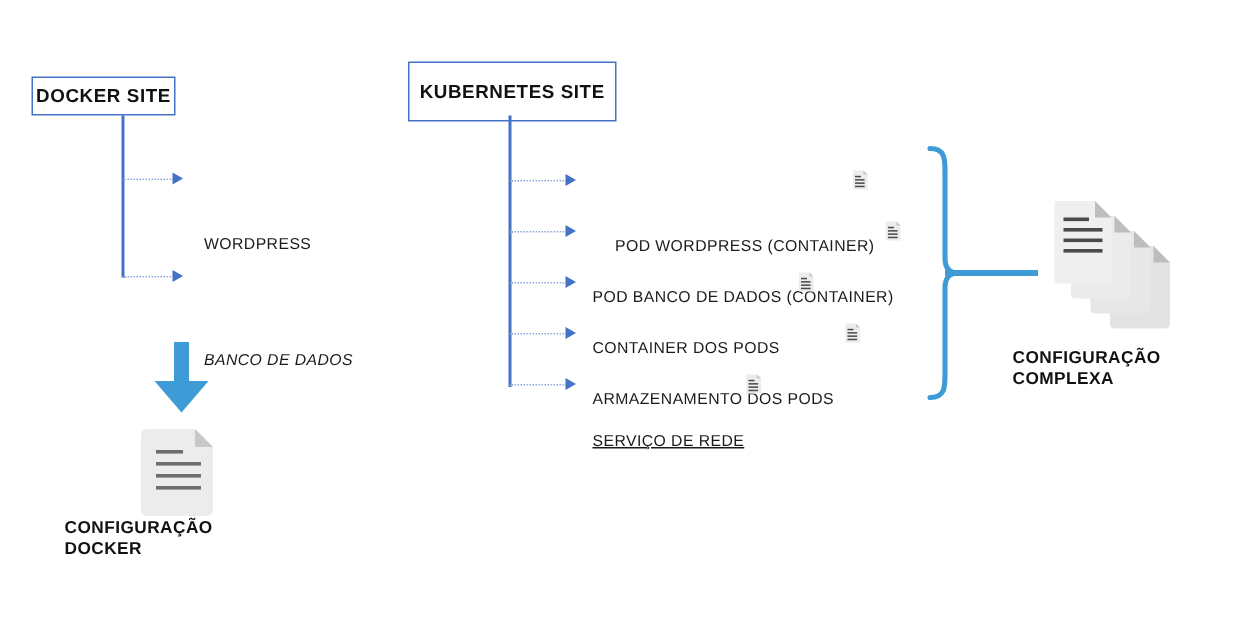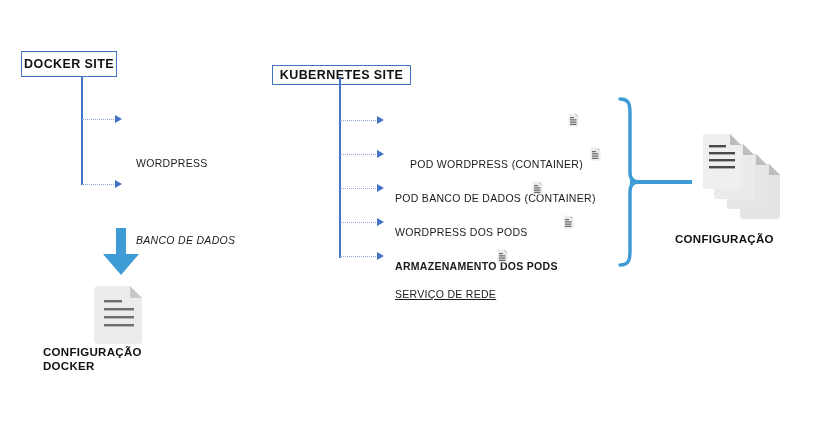--- a/index.html
+++ b/index.html
@@ -15,21 +15,21 @@
     position:absolute;background:#ffffff;
     border:1.6px solid #4472C4;
     display:flex;align-items:center;justify-content:center;
     box-sizing:border-box;
   }
   .title-box span{
     font-size:12.5px;font-weight:bold;color:#111111;
     letter-spacing:.4px;white-space:nowrap;
   }
   #box-docker{left:21px;top:51px;width:96px;height:26px;}
-  #box-k8s{left:272px;top:65px;width:139px;height:20px;}
+  #box-k8s{left:272px;top:41px;width:139px;height:40px;}
 
   
   .trunk{position:absolute;width:2px;background:#4472C4;}
   #trunk-docker{left:81px;top:77px;height:108px;}
   #trunk-k8s{left:339px;top:77px;height:181px;}
 
   
   .conn{position:absolute;height:10px;display:flex;align-items:center;}
   .conn .dash{
     flex:1;height:0;border-top:1.6px dotted #8FA6DC;
@@ -135,22 +135,22 @@
     <div class="dash"></div>
     <div class="head"></div>
   </div>
   <div class="conn" style="left:340px;top:251px;width:44px;">
     <div class="dash"></div>
     <div class="head"></div>
   </div>
 
   <div class="row-label" style="left:395px;top:120px;padding-left:15px;">POD WORDPRESS (CONTAINER)</div>
   <div class="row-label" style="left:395px;top:154px;">POD BANCO DE DADOS (CONTAINER)</div>
-  <div class="row-label" style="left:395px;top:188px;">WORDPRESS DOS PODS</div>
-  <div class="row-label" style="left:395px;top:222px;font-weight:bold;">ARMAZENAMENTO DOS PODS</div>
+  <div class="row-label" style="left:395px;top:188px;">CONTAINER DOS PODS</div>
+  <div class="row-label" style="left:395px;top:222px;">ARMAZENAMENTO DOS PODS</div>
   <div class="row-label" style="left:395px;top:250px;text-decoration:underline;">SERVIÇO DE REDE</div>
 
   <svg class="doc-sm" style="left:568px;top:120px;" viewBox="0 0 11 14">
     <path d="M0.6,0.6 h7 l2.8,2.8 v10 h-9.8 z" fill="#ECECEC"></path>
     <path d="M7.6,0.6 l2.8,2.8 h-2.8 z" fill="#C8C8C8"></path>
     <rect x="2" y="4.2" width="4" height="1" fill="#4A4A4A"></rect>
     <rect x="2" y="6.4" width="6.4" height="1" fill="#4A4A4A"></rect>
     <rect x="2" y="8.6" width="6.4" height="1" fill="#4A4A4A"></rect>
     <rect x="2" y="10.8" width="6.4" height="1" fill="#4A4A4A"></rect>
   </svg>
@@ -226,15 +226,16 @@
       <path d="M27,1 l11,11 h-11 z" fill="#BDBDBD"></path>
       <rect x="6" y="12" width="17" height="2.4" fill="#4A4A4A"></rect>
       <rect x="6" y="19" width="26" height="2.4" fill="#4A4A4A"></rect>
       <rect x="6" y="26" width="26" height="2.4" fill="#4A4A4A"></rect>
       <rect x="6" y="33" width="26" height="2.4" fill="#4A4A4A"></rect>
     </g>
   </svg>
 
   <div class="caption" id="cap-complexa">
     <span>CONFIGURAÇÃO</span>
+    <span class="l2">COMPLEXA</span>
   </div>
 
 </div>
 
 </body></html>

